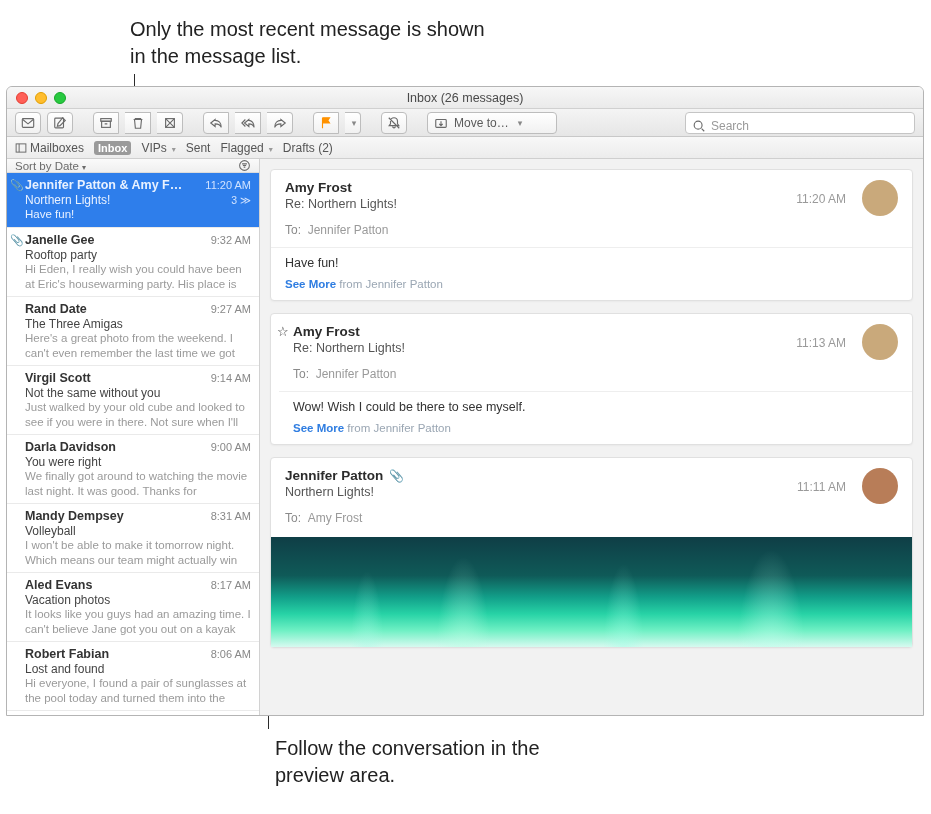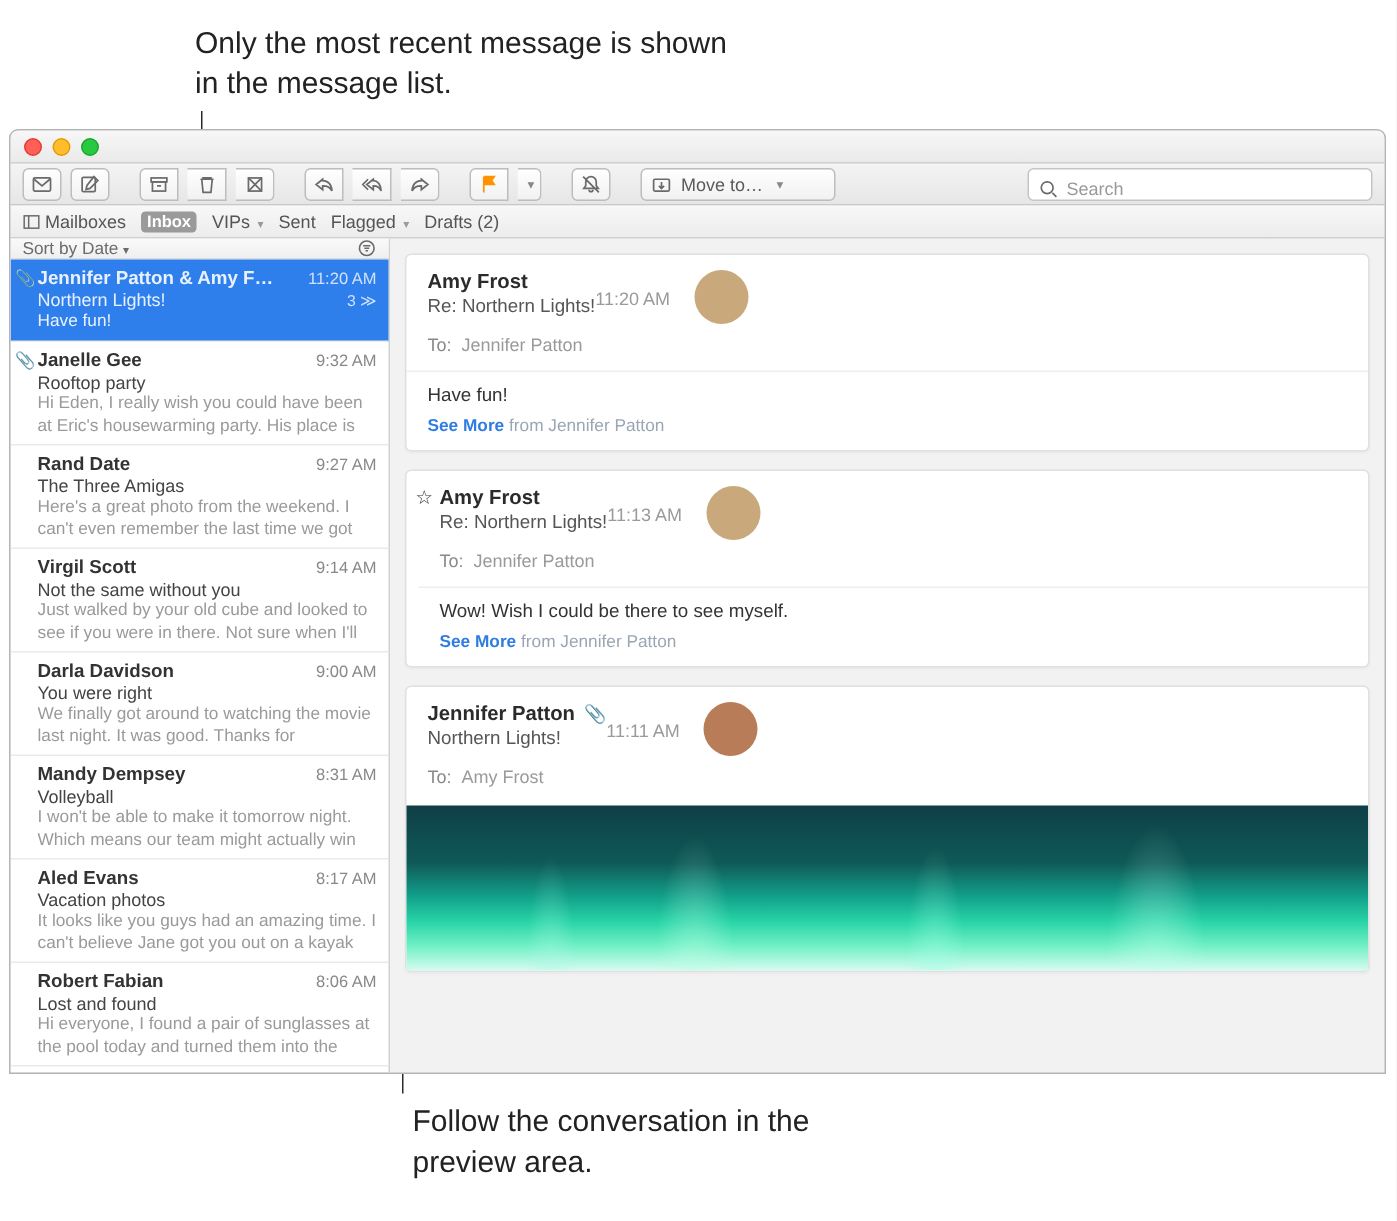--- a/index.html
+++ b/index.html
@@ -107,21 +107,21 @@
   .row .thread{ font-size:10.5px; color:#cfe2ff; margin-left:4px;}
   .row .clip{ position:absolute; left:3px; top:6px; font-size:11px; color:#b0b0b0;}
 
   
   .preview { flex:1; background:#f2f2f2; overflow:auto; padding:10px 10px 0 10px;}
   .card {
     background:#fff; border:1px solid #e0e0e0; border-radius:4px;
     margin-bottom:12px; padding:10px 14px 10px 14px; position:relative;
     box-shadow: 0 1px 2px rgba(0,0,0,0.04);
   }
-  .chead { display:flex; justify-content:flex-start; align-items:flex-start;}
+  .chead { display:flex; justify-content:space-between; align-items:flex-start;}
   .cfrom { font-size:13.5px; font-weight:700; color:#2b2b2b;}
   .csubj { font-size:12.5px; color:#555; margin-top:2px;}
   .cto { font-size:12px; color:#8a8a8a; margin-top:12px;}
   .cto .lbl{ color:#8a8a8a;}
   .cto .val{ color:#9a9a9a;}
   .ctime{ font-size:12px; color:#9a9a9a; padding-top:2px; margin-right:8px;}
   .avatar{ width:36px;height:36px;border-radius:50%;background:#d9c29c; display:inline-block;}
   .cheadright{ display:flex; align-items:center; gap:8px;}
   .divline{ border-top:1px solid #eee; margin:10px -14px 8px;}
   .cbody{ font-size:12.5px; color:#333; margin-top:4px;}
@@ -162,20 +162,21 @@
 <div class="callout-line" style="left:259px; top:534px; width:9px; height:1px;"></div>
 
 <div class="window">
 
   <div class="titlebar">
     <div class="traffic">
       <div class="dot red"></div>
       <div class="dot yellow"></div>
       <div class="dot green"></div>
     </div>
+    <div class="title">Inbox (26 messages)</div>
   </div>
 
   <div class="toolbar">
     <div class="tbtn">
       <svg class="ico" viewBox="0 0 16 16">
           <rect x="1.5" y="3" width="13" height="10" rx="1"></rect>
           <path d="M2 4l6 5 6-5"></path>
         </svg>
     </div>
     <div class="tbtn">

